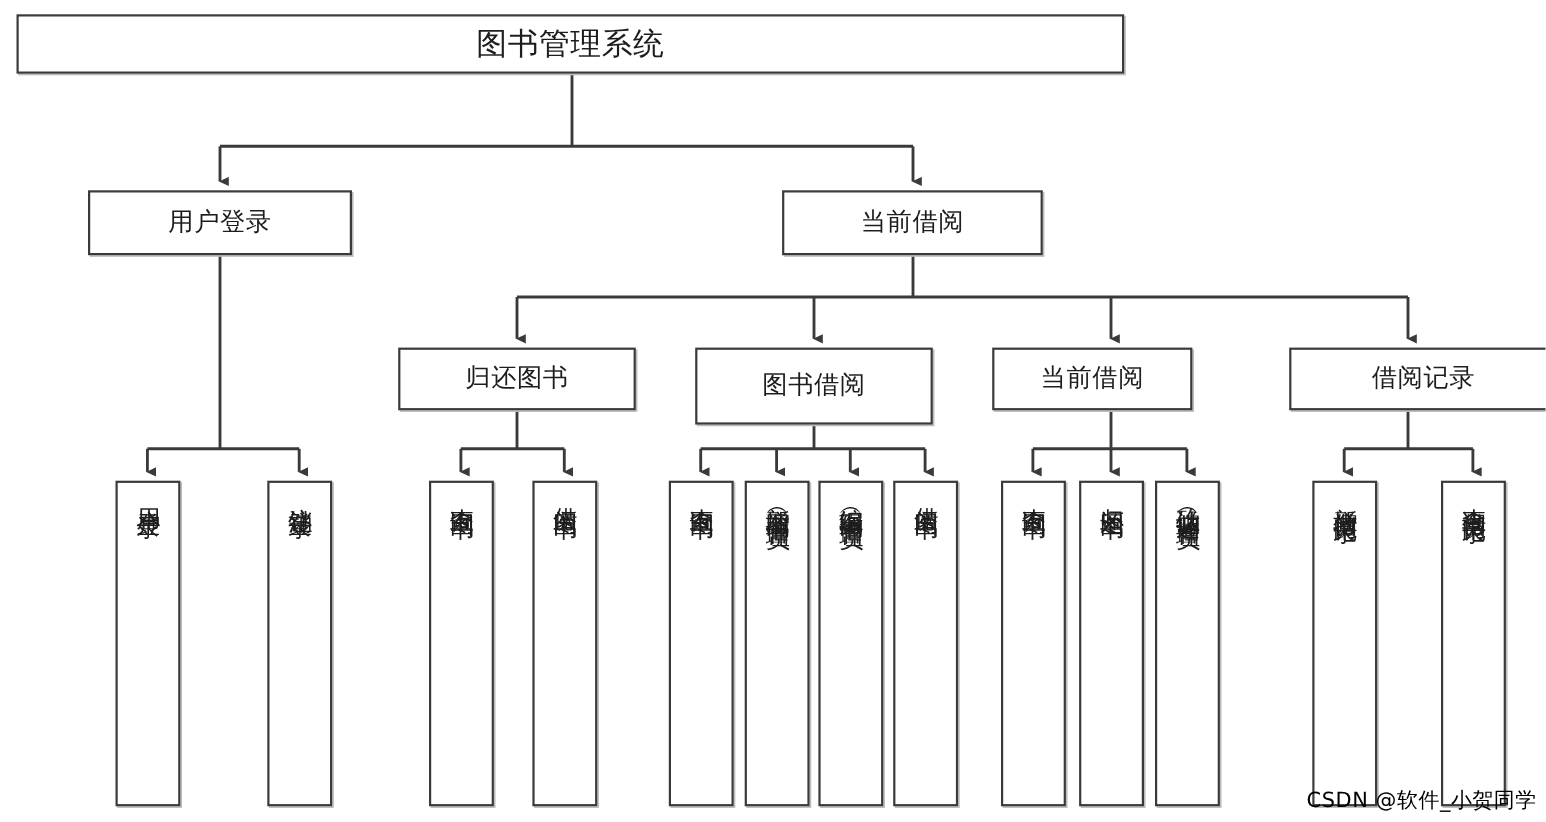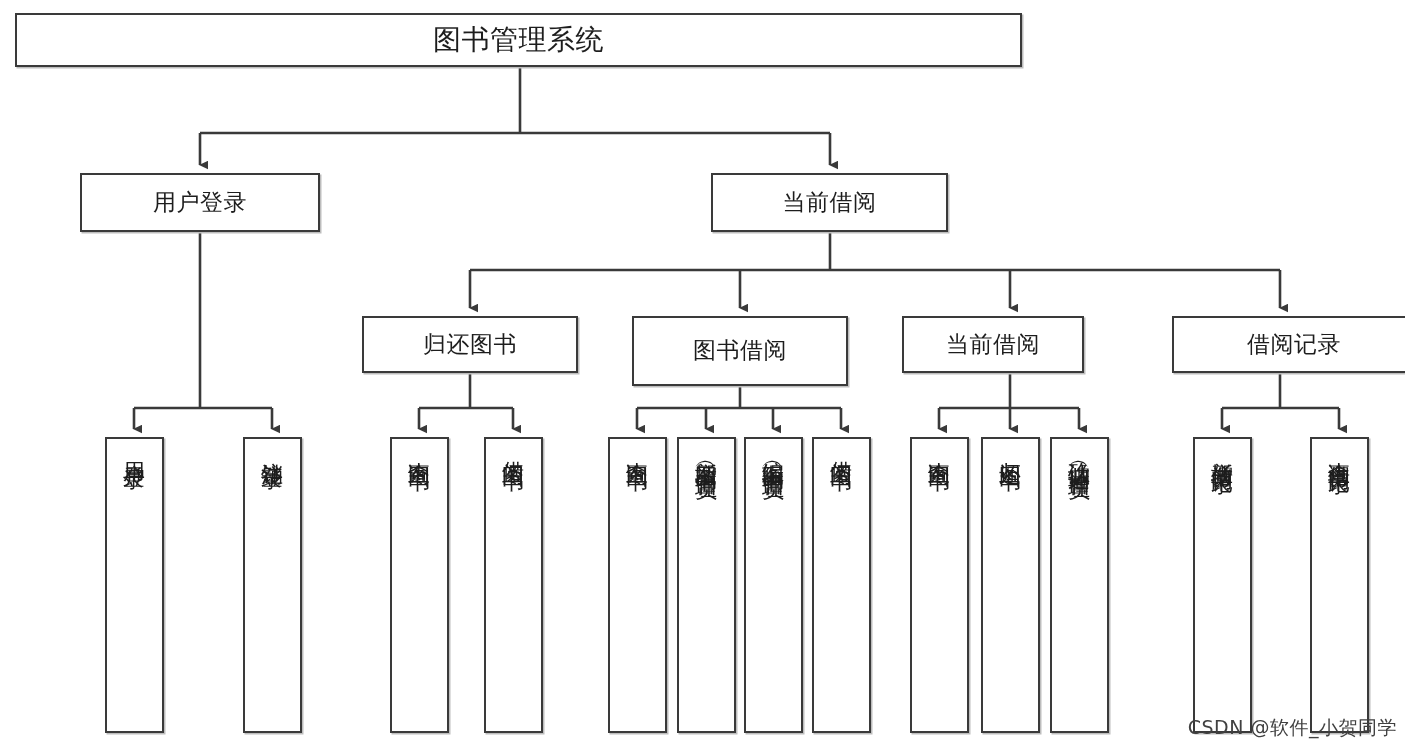--- a/index.html
+++ b/index.html
@@ -67,21 +67,21 @@
     align-items: flex-start;
     justify-content: center;
     padding-top: 5px;
   }
   
   .watermark {
     position: absolute;
     right: 8px;
     bottom: 6px;
     font-size: 19px;
-    color: #404040;
+    color: #000000;
     font-family: "DejaVu Sans", "Liberation Sans", sans-serif;
     letter-spacing: 0.5px;
     white-space: nowrap;
     pointer-events: none;
   }
 </style>
 </head>
 <body>
 
 <div id="diagram-root">

